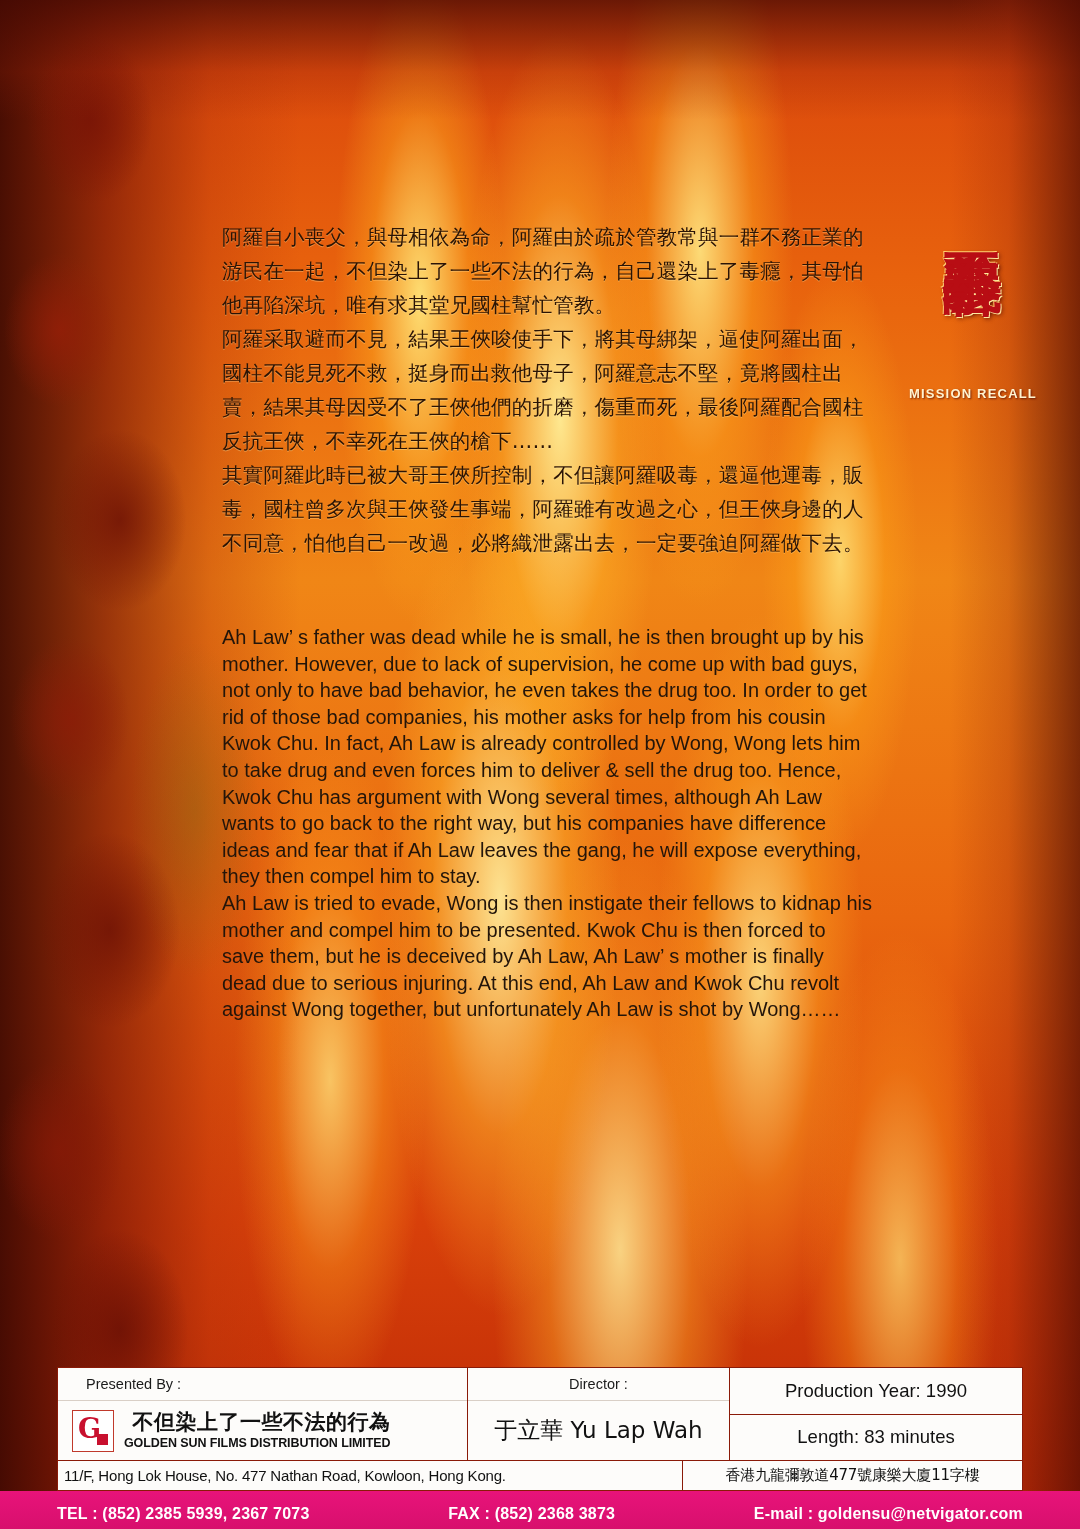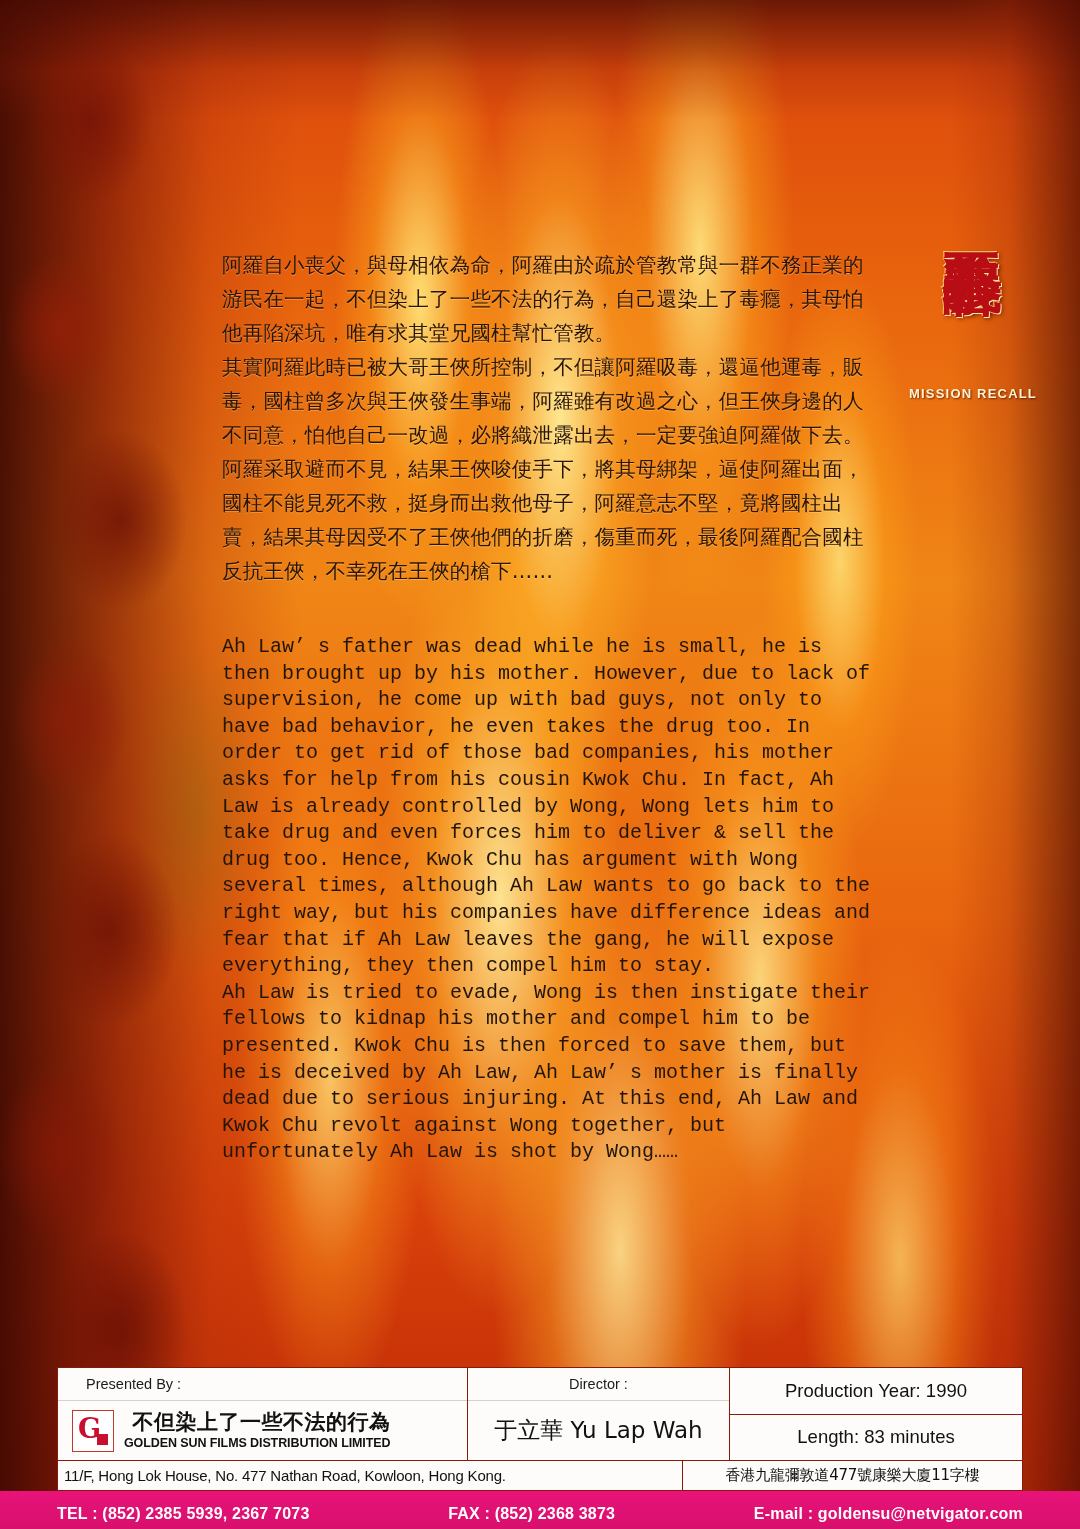--- a/index.html
+++ b/index.html
@@ -99,36 +99,36 @@
     font-weight: 700;
     letter-spacing: 1.2px;
     color: #fff3d0;
     text-shadow: 1px 1px 2px rgba(90,15,0,0.8);
   }
 
   
   .synopsis {
     position: absolute;
     left: 222px;
-    top: 248px;
+    top: 220px;
     width: 650px;
   }
   .cjk-body {
     font-family: "DejaVu Sans", sans-serif;
     font-size: 20.5px;
     line-height: 34px;
     color: #2b1405;
     font-weight: 500;
     letter-spacing: 0.2px;
     text-shadow: 0 1px 0 rgba(255,235,170,0.35);
   }
   .cjk-body p { margin: 0; }
   .en-body {
-    margin-top: 46px;
-    font-family: Liberation Mono, monospace;
+    margin-top: 64px;
+    font-family: Liberation Sans, sans-serif;
     font-size: 20px;
     line-height: 26.6px;
     color: #23150a;
     font-weight: 500;
   }
   .en-body p { margin: 0; }
 
   
   .credits {
     position: absolute;
@@ -318,22 +318,22 @@
   <div class="bg-green-tint"></div>
 
   <div class="logo">
     <div class="logo-cjk">義不容辭</div>
     <div class="logo-sub">MISSION RECALL</div>
   </div>
 
   <div class="synopsis">
     <div class="cjk-body">
       <p>阿羅自小喪父，與母相依為命，阿羅由於疏於管教常與一群不務正業的游民在一起，不但染上了一些不法的行為，自己還染上了毒癮，其母怕他再陷深坑，唯有求其堂兄國柱幫忙管教。</p>
+      <p>阿羅采取避而不見，結果王俠唆使手下，將其母綁架，逼使阿羅出面，國柱不能見死不救，挺身而出救他母子，阿羅意志不堅，竟將國柱出賣，結果其母因受不了王俠他們的折磨，傷重而死，最後阿羅配合國柱反抗王俠，不幸死在王俠的槍下……</p>
       <p>其實阿羅此時已被大哥王俠所控制，不但讓阿羅吸毒，還逼他運毒，販毒，國柱曾多次與王俠發生事端，阿羅雖有改過之心，但王俠身邊的人不同意，怕他自己一改過，必將織泄露出去，一定要強迫阿羅做下去。</p>
-      <p>阿羅采取避而不見，結果王俠唆使手下，將其母綁架，逼使阿羅出面，國柱不能見死不救，挺身而出救他母子，阿羅意志不堅，竟將國柱出賣，結果其母因受不了王俠他們的折磨，傷重而死，最後阿羅配合國柱反抗王俠，不幸死在王俠的槍下……</p>
     </div>
     <div class="en-body">
       <p>Ah Law’ s father was dead while he is small, he is then brought up by his mother. However, due to lack of supervision, he come up with bad guys, not only to have bad behavior, he even takes the drug too. In order to get rid of those bad companies, his mother asks for help from his cousin Kwok Chu. In fact, Ah Law is already controlled by Wong, Wong lets him to take drug and even forces him to deliver &amp; sell the drug too. Hence, Kwok Chu has argument with Wong several times, although Ah Law wants to go back to the right way, but his companies have difference ideas and fear that if Ah Law leaves the gang, he will expose everything, they then compel him to stay.</p>
       <p>Ah Law is tried to evade, Wong is then instigate their fellows to kidnap his mother and compel him to be presented. Kwok Chu is then forced to save them, but he is deceived by Ah Law, Ah Law’ s mother is finally dead due to serious injuring. At this end, Ah Law and Kwok Chu revolt against Wong together, but unfortunately Ah Law is shot by Wong……</p>
     </div>
   </div>
 
   <div class="credits">
 
     <div class="cell c-presented">

